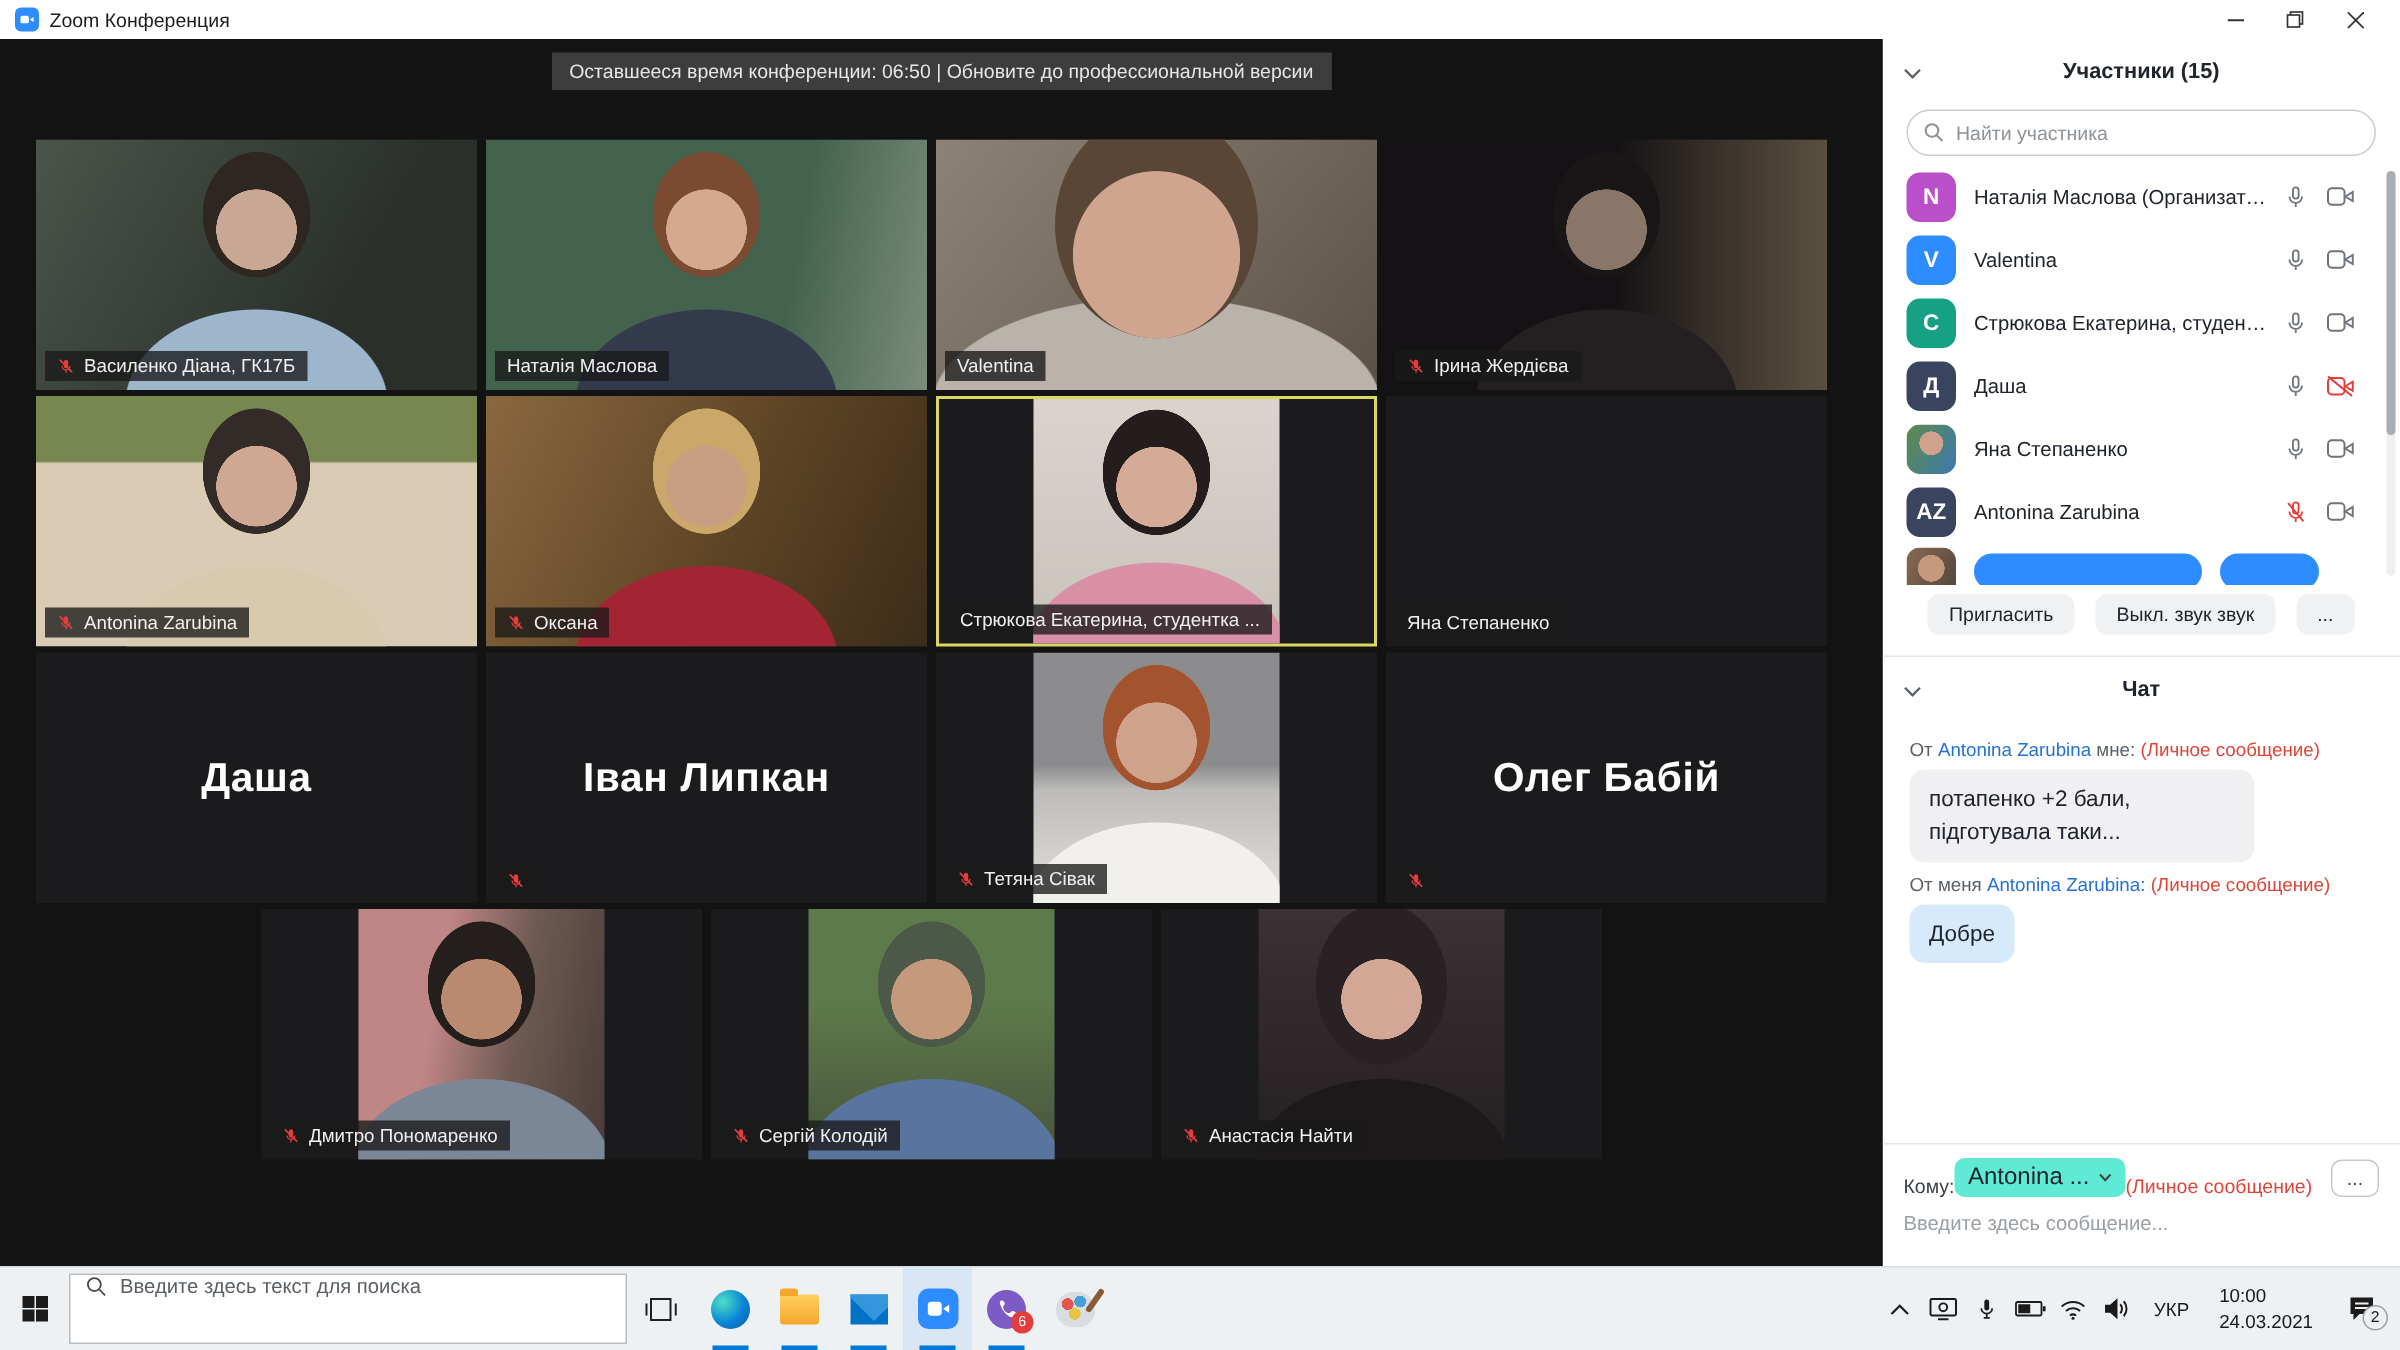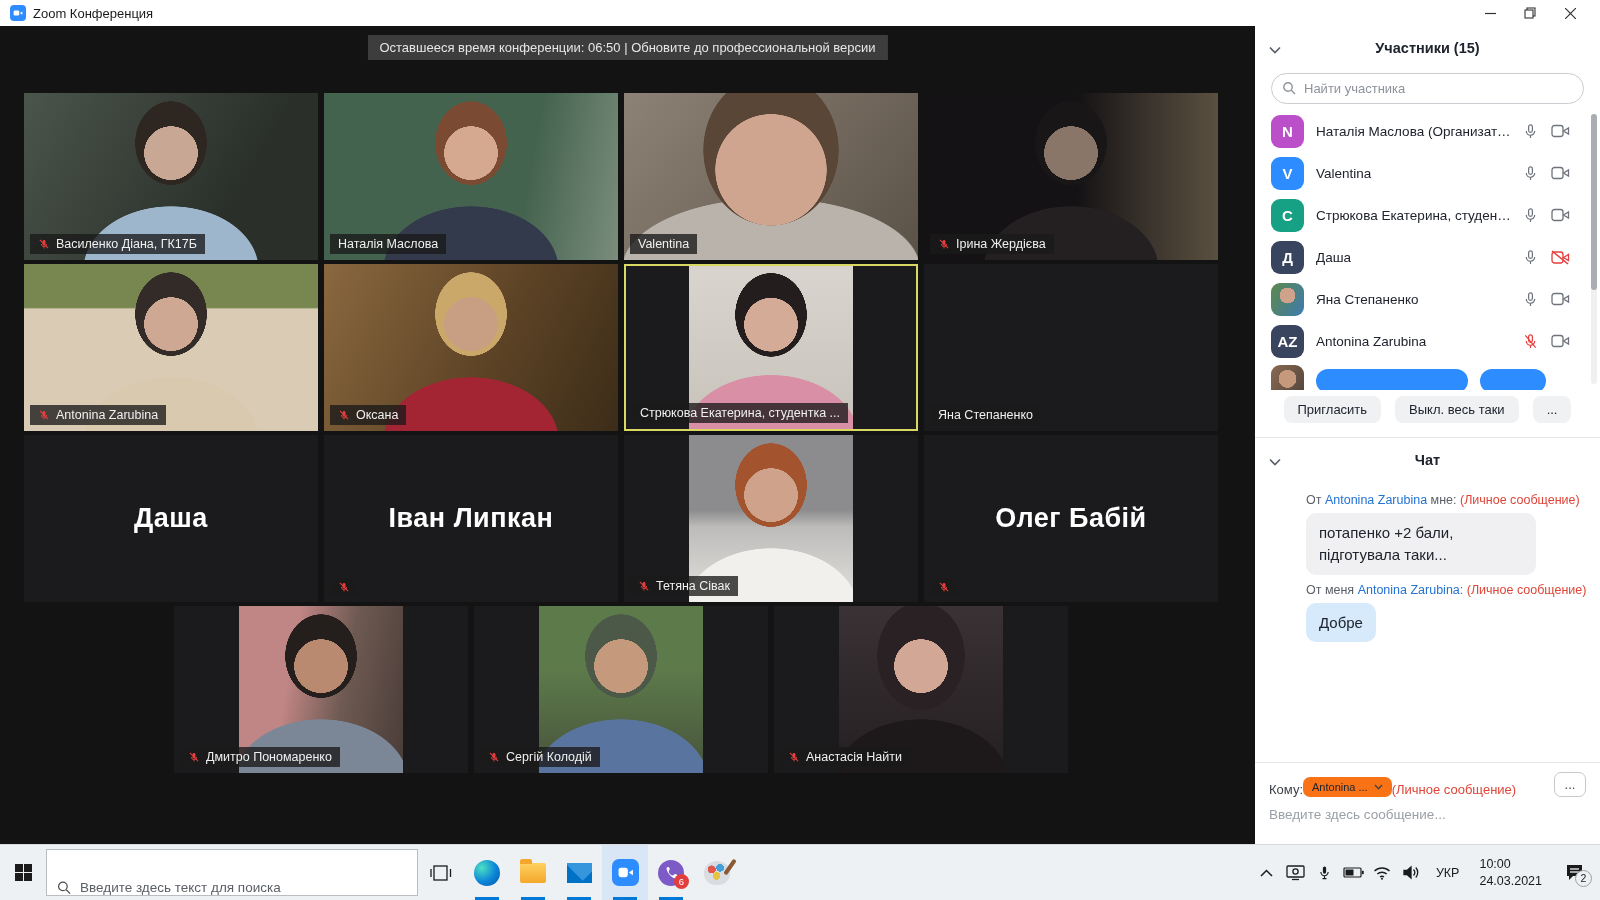--- a/index.html
+++ b/index.html
@@ -73,45 +73,45 @@
   .scrollbar { position:absolute; right:3px; top:4px; width:6px; height:270px; background:#f0f0f0; border-radius:3px; }
   .scrollbar .thumb { position:absolute; top:0; width:6px; height:176px; background:#a9adb4; border-radius:3px; }
   .prow.partial { margin-top:-2px; }
   .bluepill { height:24px; border-radius:12px; background:#2d8cff; }
 
   .pbuttons { display:flex; justify-content:center; gap:14px; padding:6px 0 10px; }
   .gbtn { background:#f0f1f3; border:none; border-radius:8px; height:27px; padding:0 14px;
     font-size:13px; color:#20242e; font-family:inherit; cursor:default; }
   .divider { height:1px; background:#e6e6e8; margin:4px 0 0; }
 
-  .chat-body { flex:1; padding:10px 4px 0; overflow:hidden;margin-left:47px; }
+  .chat-body { flex:1; padding:10px 18px 0; overflow:hidden; }
   .meta { font-size:12.5px; color:#5a5f68; margin:8px 0 6px; white-space:nowrap; }
   .meta .sender { color:#2472d2; }
   .meta .priv { color:#de4538; }
   .bubble { display:inline-block; background:#f0f0f2; border-radius:10px; padding:9px 13px;
     font-size:15px; color:#20242e; line-height:1.45; max-width:230px; }
   .bubble.mine { background:#d6eafc; }
 
   .compose { border-top:1px solid #e6e6e8; padding:9px 14px 0; height:82px; }
   .compose-row { display:flex; align-items:flex-end; gap:0; }
   .to-label { font-size:13px; color:#3c4048; }
-  .recip { background:#f97316; border-radius:7px; padding:4px 9px; font-size:11px; color:#20242e;
+  .recip { background:#5eead4; border-radius:7px; padding:4px 9px; font-size:16px; color:#20242e;
     display:flex; align-items:center; gap:6px; cursor:default; }
   .priv-red { font-size:13px; color:#de4538; flex:1; white-space:nowrap; overflow:hidden; }
   .more-btn { width:32px; height:25px; background:#fff; border:1px solid #c9c9cd; border-radius:7px;
     font-size:13px; color:#444; cursor:default; }
   .msg-input { border:none; outline:none; width:100%; margin-top:10px; font-size:13.5px; color:#333; font-family:inherit; }
   .msg-input::placeholder { color:#9aa0a6; }
 
   
   .taskbar { height:56px; flex:0 0 56px; background:#eef1f4; display:flex; align-items:stretch; border-top:1px solid #d7dade; }
   .tb-slot { width:46px; display:flex; align-items:center; justify-content:center; position:relative; }
   .start-logo { display:grid; grid-template-columns:8px 8px; grid-template-rows:8px 8px; gap:1px; }
   .start-logo div { background:#1b1b1b; }
-  .tb-search { width:372px; background:#ffffff; border:1px solid #b9bdc2; display:flex; align-items:flex-end; padding:0 10px; gap:9px; margin:4px 0; }
+  .tb-search { width:372px; background:#ffffff; border:1px solid #b9bdc2; display:flex; align-items:flex-start; padding:0 10px; gap:9px; margin:4px 0; }
   .tb-search input { border:none; outline:none; font-size:13.5px; color:#444; width:100%; background:transparent; font-family:inherit; }
   .tb-search input::placeholder { color:#5a5f66; }
   .appslot { width:46px; display:flex; align-items:center; justify-content:center; position:relative; }
   .appslot.running::after { content:""; position:absolute; bottom:0; left:11px; width:24px; height:3px; background:#0078d7; }
   .appslot.focused { background:#d8e6f5; }
   .edge-ic { width:26px; height:26px; border-radius:50%; background:radial-gradient(circle at 30% 30%,#4ce0c3,#0b84d8 55%,#0a57a8); }
   .folder-ic { position:relative; width:26px; height:20px; background:linear-gradient(#ffd161,#f4a72c); border-radius:2px; }
   .folder-ic::before { content:""; position:absolute; top:-4px; left:0; width:12px; height:5px; background:#f4a72c; border-radius:2px 2px 0 0; }
   .mail-ic { position:relative; width:25px; height:20px; background:#0072c6; overflow:hidden; }
   .mail-ic::before { content:""; position:absolute; top:-12px; left:-3px; width:31px; height:22px; background:#3596dd; transform:rotate(45deg); }
@@ -441,21 +441,21 @@
           <div class="bluepill" style="width:152px"></div>
           <div class="bluepill" style="width:66px"></div>
         </div>
         <div class="scrollbar">
             <div class="thumb"></div>
           </div>
       </div>
 
       <div class="pbuttons">
         <button class="gbtn">Пригласить</button>
-        <button class="gbtn">Выкл. весь таки</button>
+        <button class="gbtn">Выкл. звук звук</button>
         <button class="gbtn">...</button>
       </div>
 
       <div class="divider"></div>
 
       <div class="sec-head">
         <span class="chev">
           <svg width="12" height="8" viewBox="0 0 12 8" fill="none" stroke="#5a5f68" stroke-width="1.6">
               <polyline points="1,1.5 6,6.5 11,1.5"></polyline>
             </svg>

